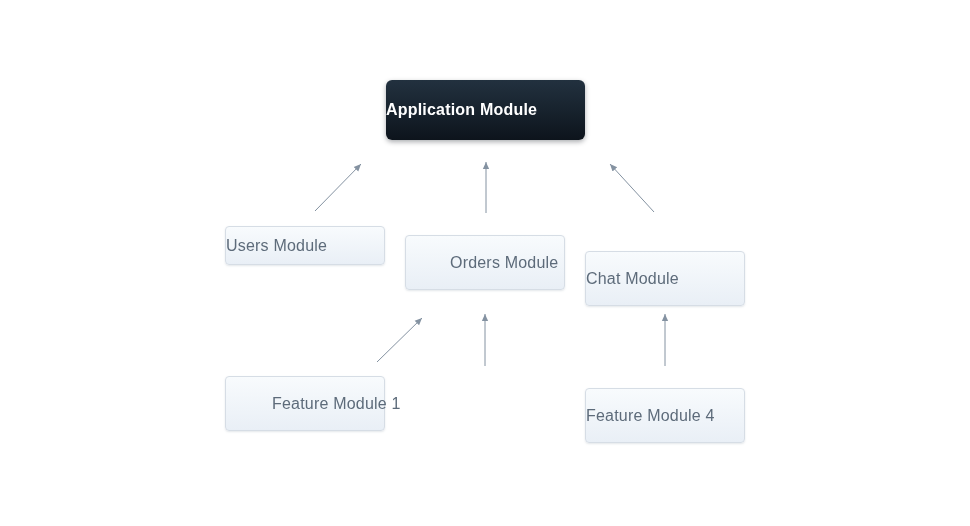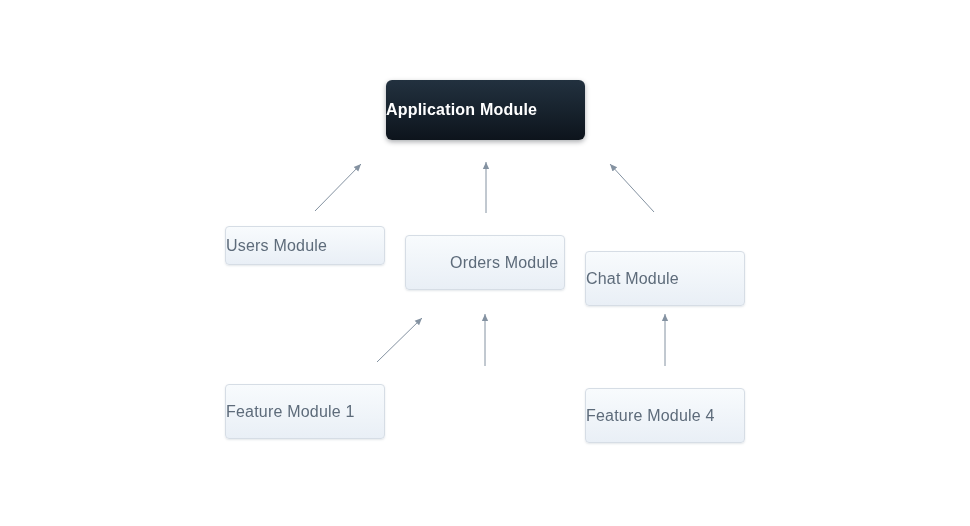--- a/index.html
+++ b/index.html
@@ -43,21 +43,21 @@
     background: linear-gradient(180deg, #f8fbfd 0%, #e9eff6 100%);
     color: #5d6b7a;
     border: 1px solid #d6dde5;
     border-radius: 4px;
     box-shadow: 0 1px 2px rgba(100, 120, 140, 0.18);
   }
   #node-application-module { left: 386px; top: 80px;  width: 199px; height: 60px; }
   #node-users-module       { left: 225px; top: 226px; width: 160px; height: 39px; }
   #node-orders-module      { left: 405px; top: 235px; width: 160px; height: 55px; padding-left: 44px; }
   #node-chat-module        { left: 585px; top: 235px; width: 160px; height: 55px; margin-top: 16px; }
-  #node-feature-module-1   { left: 225px; top: 384px; width: 160px; height: 55px; }
+  #node-feature-module-1   { left: 225px; top: 376px; width: 160px; height: 55px; padding-left: 46px; }
   #node-feature-module-2   { left: 405px; top: 388px; width: 160px; height: 55px; }
   #node-feature-module-3   { left: 585px; top: 388px; width: 160px; height: 55px; }
 </style>
 </head>
 <body>
 
 <div class="canvas">
 
   <svg class="edges-layer" width="970" height="526" viewBox="0 0 970 526" xmlns="http://www.w3.org/2000/svg">
     <defs>

